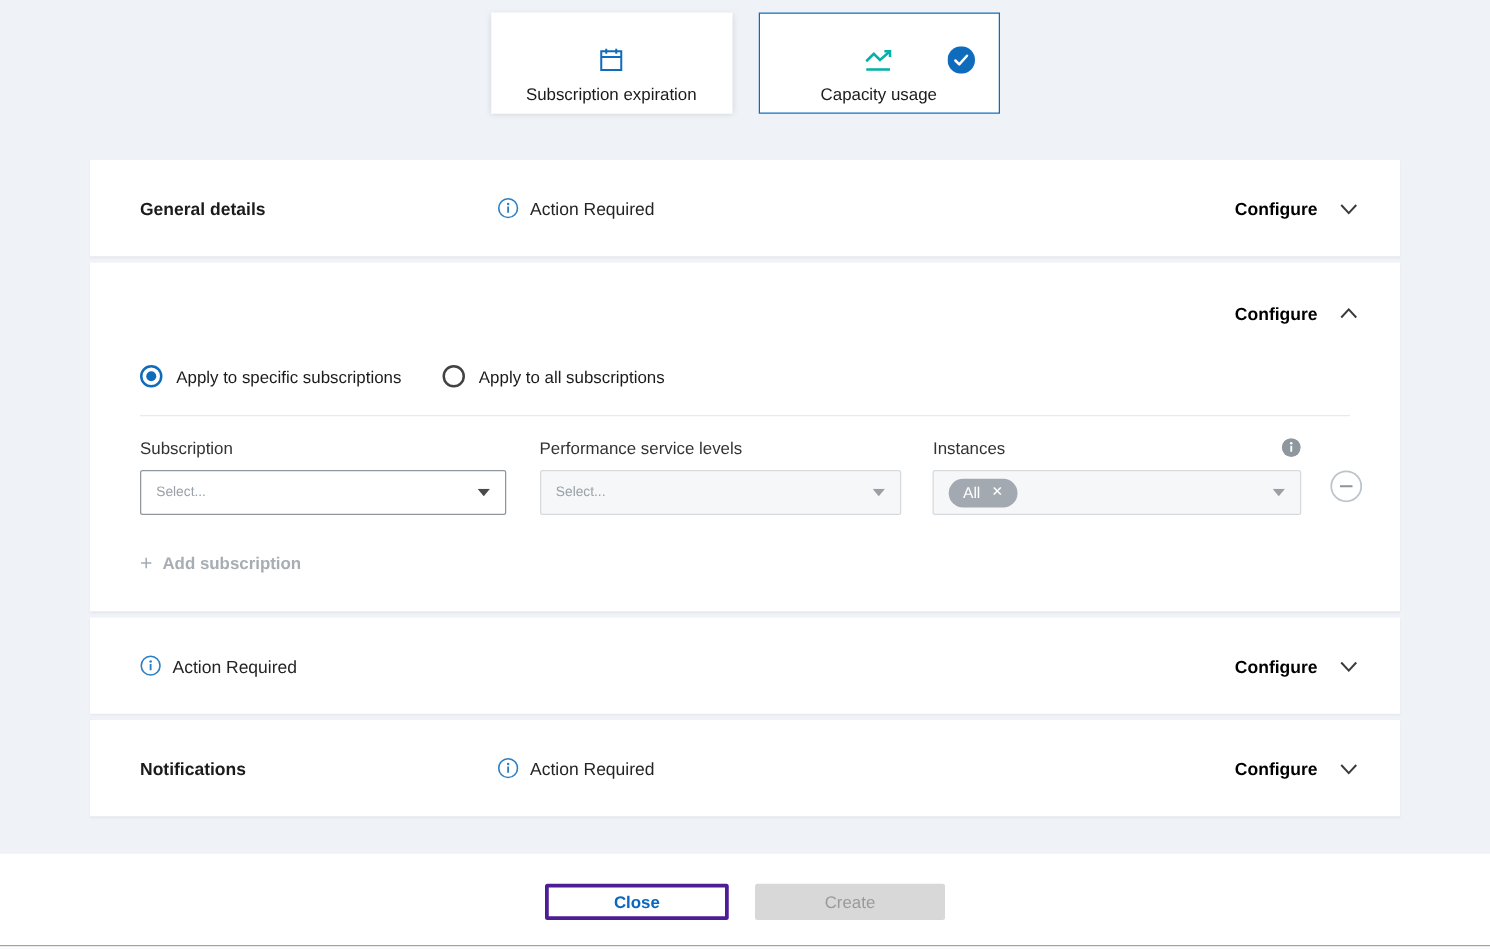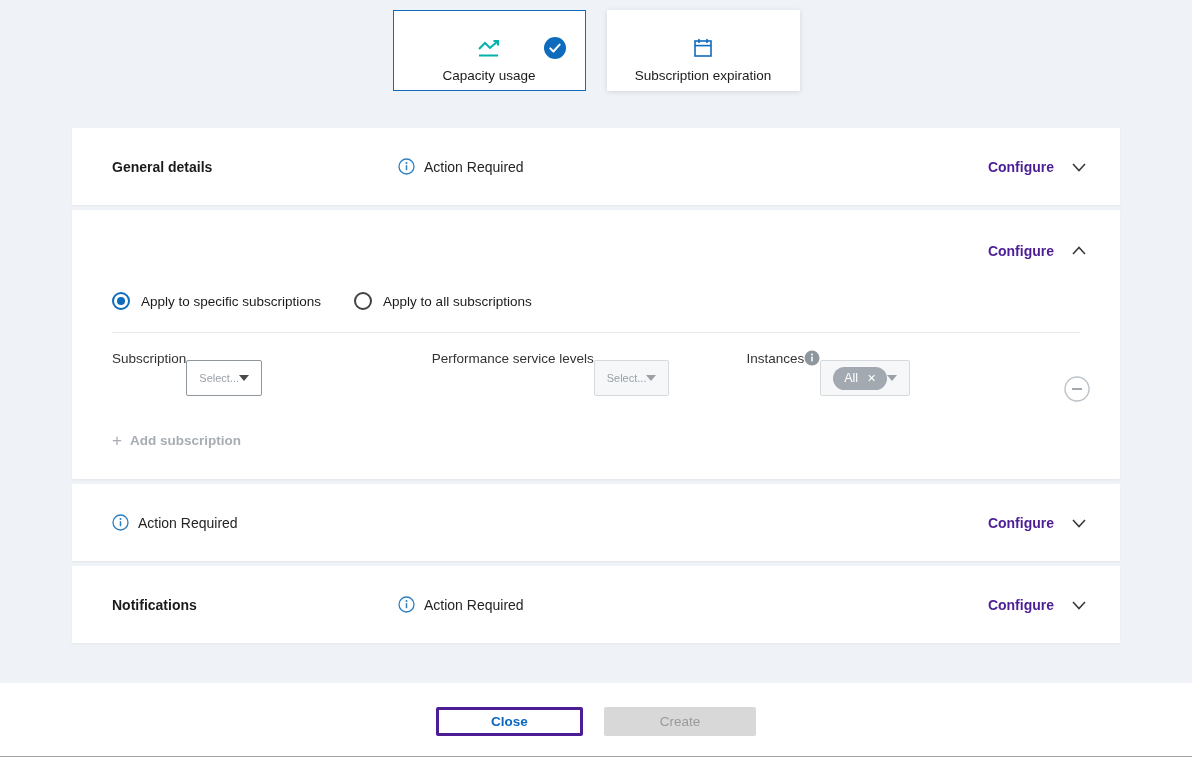--- a/index.html
+++ b/index.html
@@ -16,33 +16,33 @@
   .check-badge { position:absolute; top:26px; right:19px; line-height:0; }
 
   
   .sections { padding:0 72px; margin-top:37px; }
   .panel { background:#fff; margin-bottom:5px; box-shadow:0 1px 2px rgba(0,0,0,.05); }
   .panel.collapsed { height:77px; display:flex; align-items:center; }
   .panel-row { display:flex; align-items:center; width:100%; padding:0 30px 0 40px; }
   .panel-title { font-size:14px; font-weight:700; color:#1b1b1b; width:286px; }
   .status { display:flex; align-items:center; gap:9px; font-size:14px; color:#242424; }
   .status .info-wrap { line-height:0; }
-  .configure { margin-left:auto; color:#4c1d95; font-weight:700; font-size:14px; cursor:pointer; text-decoration:none; }
+  .configure { margin-left:auto; color:#000000; font-weight:700; font-size:14px; cursor:pointer; text-decoration:none; }
   .chevron { margin-left:14px; line-height:0; cursor:pointer; }
 
   
   .panel.expanded { padding:30px 0; }
   .radio-row { display:flex; align-items:center; gap:33px; padding:0 40px; margin-top:30px; }
   .radio { display:flex; align-items:center; gap:11px; font-size:13.5px; color:#1b1b1b; cursor:pointer; }
   .rb { width:18px; height:18px; border-radius:50%; border:2px solid #424242; position:relative; background:#fff; flex:0 0 auto; }
   .rb.checked { border-color:#0F6CBD; }
   .rb.checked::after { content:""; position:absolute; inset:3px; border-radius:50%; background:#0F6CBD; }
   .divider { height:1px; background:#e9e9e9; margin:22px 40px 0; }
   .fields-row { display:flex; padding:0 30px 0 40px; margin-top:17px; align-items:flex-start; }
-  .field { display:flex; }
+  .field { display:flex; flex-direction:column; }
   .f-sub { width:298px; margin-right:27px; }
   .f-perf { width:295px; margin-right:25px; }
   .f-inst { width:300px; }
   .field-label { font-size:13.5px; color:#333; display:flex; align-items:center; justify-content:space-between; height:16px; }
   .select { margin-top:10px; height:36px; border:1px solid #8f979d; background:#fff; border-radius:2px; display:flex; align-items:center; justify-content:space-between; padding:0 12px; cursor:pointer; }
   .select.dim { border-color:#d7dadd; background:#f6f7f8; }
   .placeholder { color:#9aa1a8; font-size:11px; }
   .caret { line-height:0; }
   .tag { display:inline-flex; align-items:center; gap:9px; background:#A2A9B0; color:#fff; border-radius:12px; height:23px; padding:0 11px; font-size:12.5px; }
   .tag-x { cursor:pointer; font-size:11px; line-height:1; color:#fff; }
@@ -56,47 +56,47 @@
   .btn-close { width:147px; background:#fff; border:3px solid #4c1d95; color:#0A66BE; font-weight:700; }
   .btn-create { width:152px; background:#D8D8D8; border:none; color:#9A9A9A; cursor:default; }
   .bottom-line { position:absolute; left:0; bottom:2px; height:1px; width:100%; background:#a3a3a3; }
 </style>
 </head>
 <body>
 
 <div class="page">
 
   <div class="type-row">
+    <div class="type-card">
+      <span class="type-icon">
+        <svg width="22" height="22" viewBox="0 0 22 22">
+            <rect x="3" y="4" width="16" height="15" fill="none" stroke="#0F6CBD" stroke-width="1.6"></rect>
+            <line x1="3" y1="8.6" x2="19" y2="8.6" stroke="#0F6CBD" stroke-width="1.6"></line>
+            <line x1="7" y1="2" x2="7" y2="6" stroke="#0F6CBD" stroke-width="1.6"></line>
+            <line x1="15" y1="2" x2="15" y2="6" stroke="#0F6CBD" stroke-width="1.6"></line>
+          </svg>
+      </span>
+      <span class="type-label">Subscription expiration</span>
+    </div>
     <div class="type-card selected">
       <span class="check-badge">
         <svg width="22" height="22" viewBox="0 0 22 22">
             <circle cx="11" cy="11" r="11" fill="#0F6CBD"></circle>
             <path d="M6.3 11.4 L9.4 14.5 L15.6 7.6" fill="none" stroke="#fff" stroke-width="2" stroke-linecap="round" stroke-linejoin="round"></path>
           </svg>
       </span>
       <span class="type-icon">
         <svg width="26" height="21" viewBox="0 0 26 21">
             <polyline points="3,11 9,5 14,10 22,3" fill="none" stroke="#00B2A9" stroke-width="2"></polyline>
             <polyline points="17.5,3 22,3 22,7.5" fill="none" stroke="#00B2A9" stroke-width="2"></polyline>
             <line x1="3" y1="17.5" x2="22" y2="17.5" stroke="#00B2A9" stroke-width="2"></line>
           </svg>
       </span>
       <span class="type-label">Capacity usage</span>
     </div>
-    <div class="type-card">
-      <span class="type-icon">
-        <svg width="22" height="22" viewBox="0 0 22 22">
-            <rect x="3" y="4" width="16" height="15" fill="none" stroke="#0F6CBD" stroke-width="1.6"></rect>
-            <line x1="3" y1="8.6" x2="19" y2="8.6" stroke="#0F6CBD" stroke-width="1.6"></line>
-            <line x1="7" y1="2" x2="7" y2="6" stroke="#0F6CBD" stroke-width="1.6"></line>
-            <line x1="15" y1="2" x2="15" y2="6" stroke="#0F6CBD" stroke-width="1.6"></line>
-          </svg>
-      </span>
-      <span class="type-label">Subscription expiration</span>
-    </div>
   </div>
 
   <div class="sections">
 
     <section class="panel collapsed">
       <div class="panel-row">
         <h3 class="panel-title">General details</h3>
         <div class="status">
           <span class="info-wrap">
             <svg width="17" height="17" viewBox="0 0 17 17">

